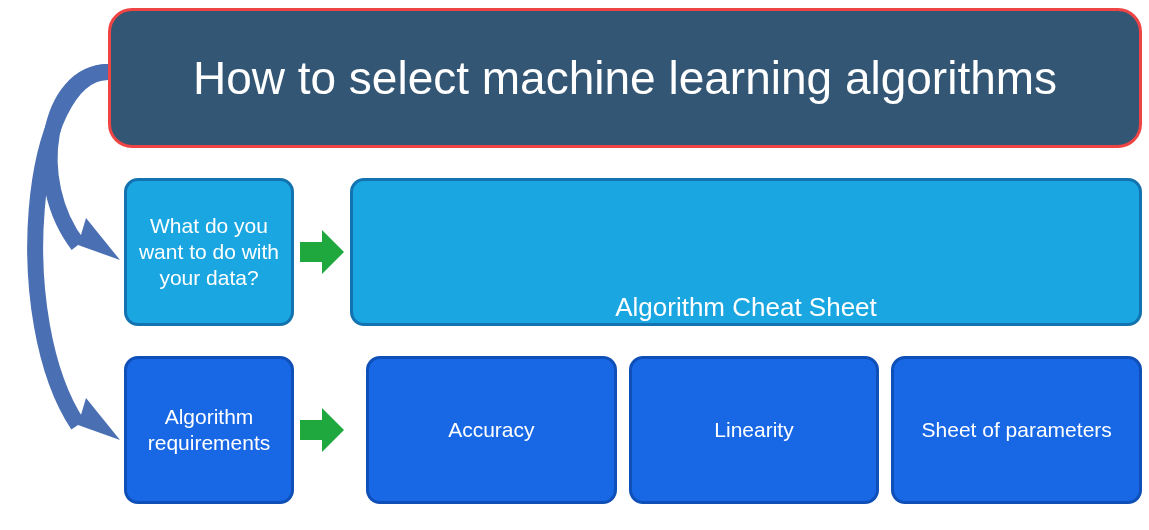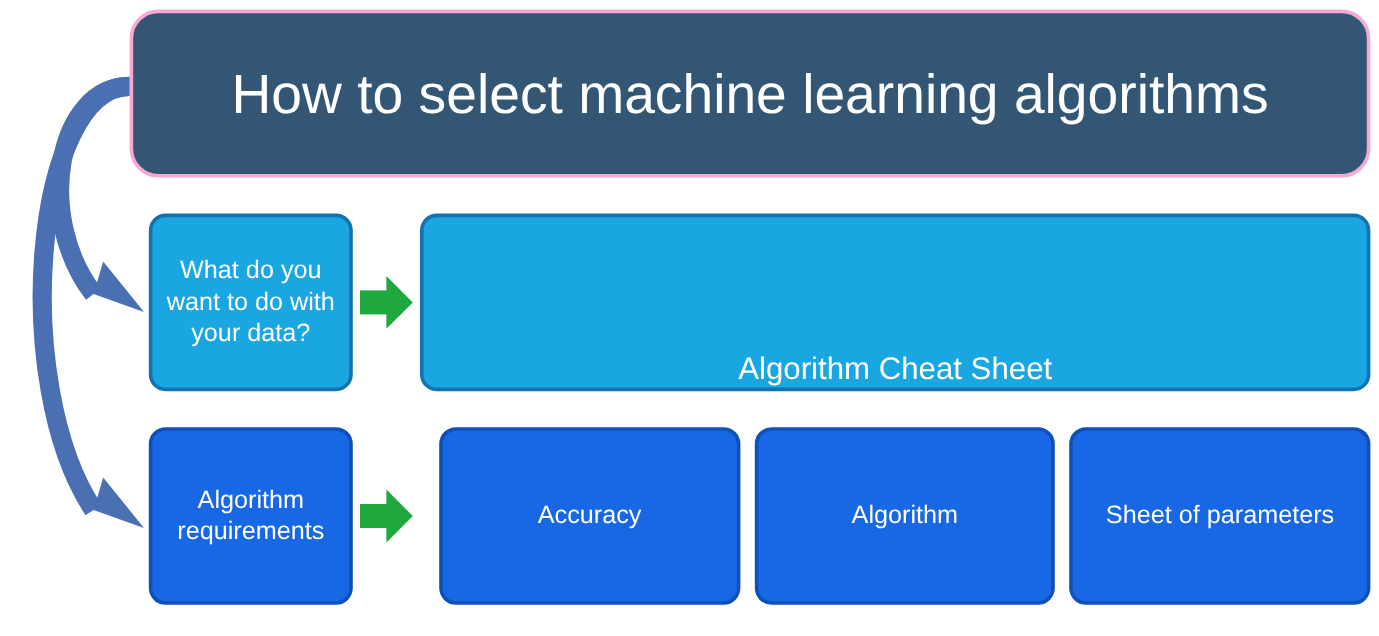--- a/index.html
+++ b/index.html
@@ -10,21 +10,21 @@
     height: 530px;
     position: relative;
   }
   .title-box {
     position: absolute;
     left: 108px;
     top: 8px;
     width: 1034px;
     height: 140px;
     background: #335675;
-    border: 3px solid #f9a8d4;
+    border: 3px solid #ef4444;
     border-radius: 24px;
     display: flex;
     align-items: center;
     justify-content: center;
     color: #fff;
     font-size: 46px;
     font-weight: 300;
   }
   .row2 {
     position: absolute;
@@ -160,18 +160,18 @@
   <div class="arrow-gap">
     <div class="green-arrow">
       <div class="shaft"></div>
         <div class="head"></div>
     </div>
   </div>
   <div class="box-blue item firstitem">
     <span>Accuracy</span>
   </div>
   <div class="box-blue item">
-    <span>Algorithm</span>
+    <span>Linearity</span>
   </div>
   <div class="box-blue item">
     <span>Sheet of parameters</span>
   </div>
 </div>
 
 </body></html>

